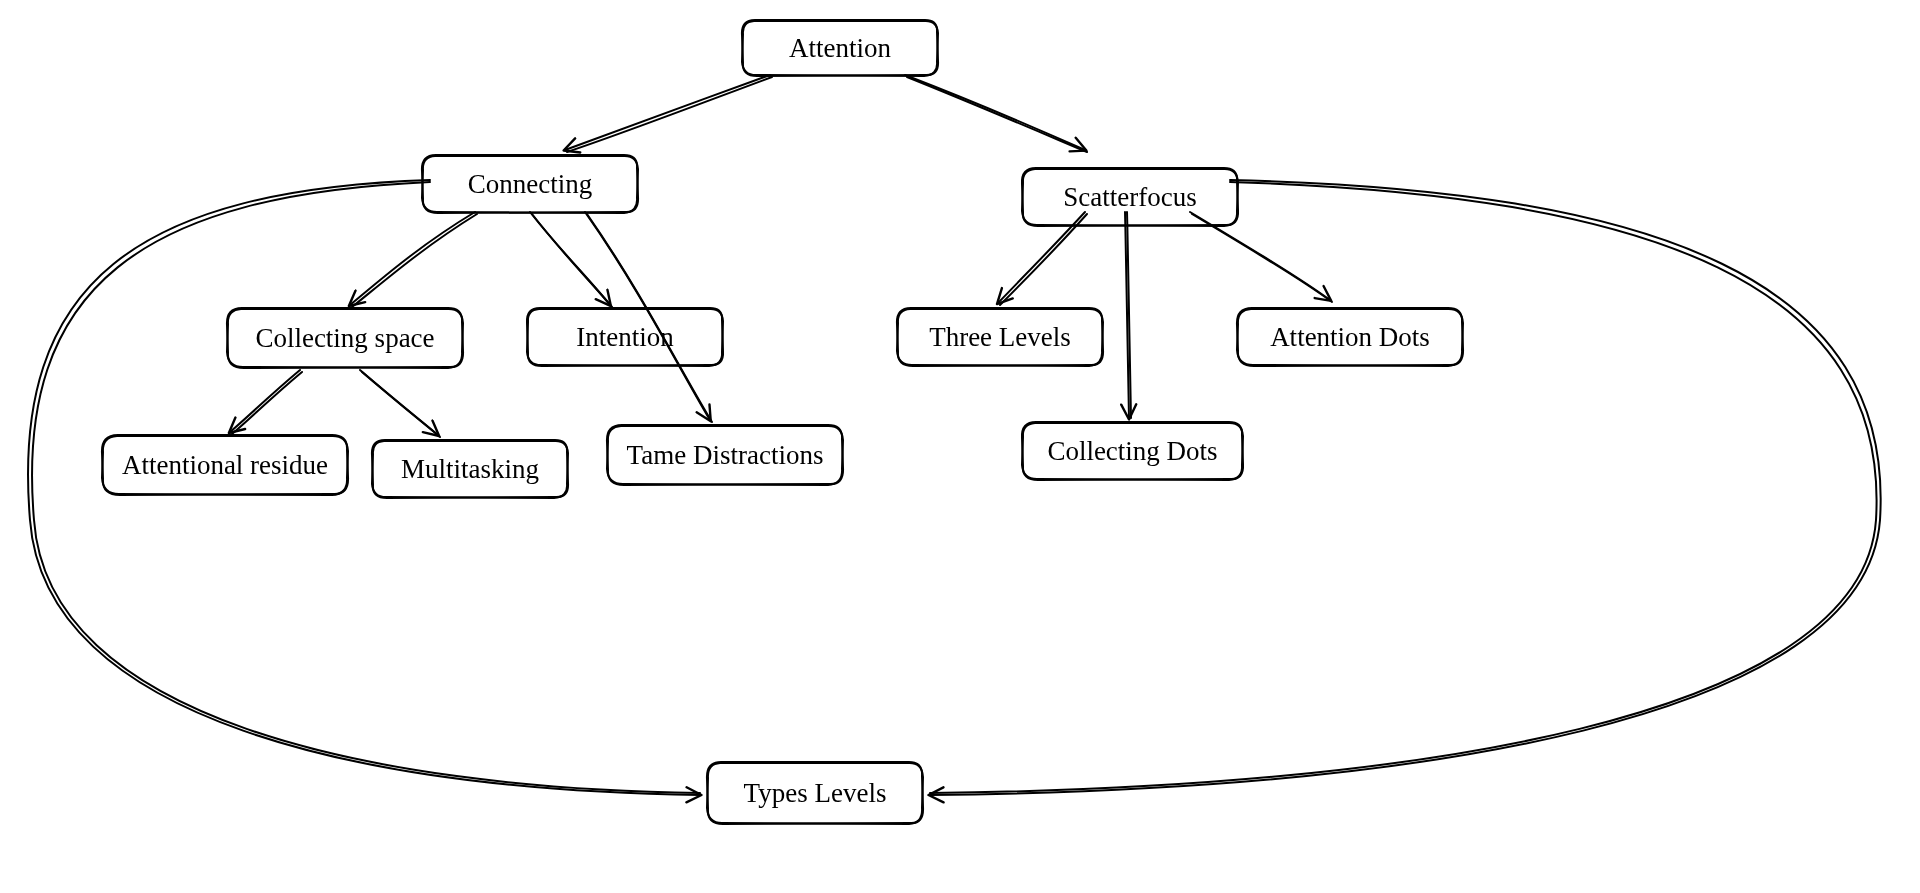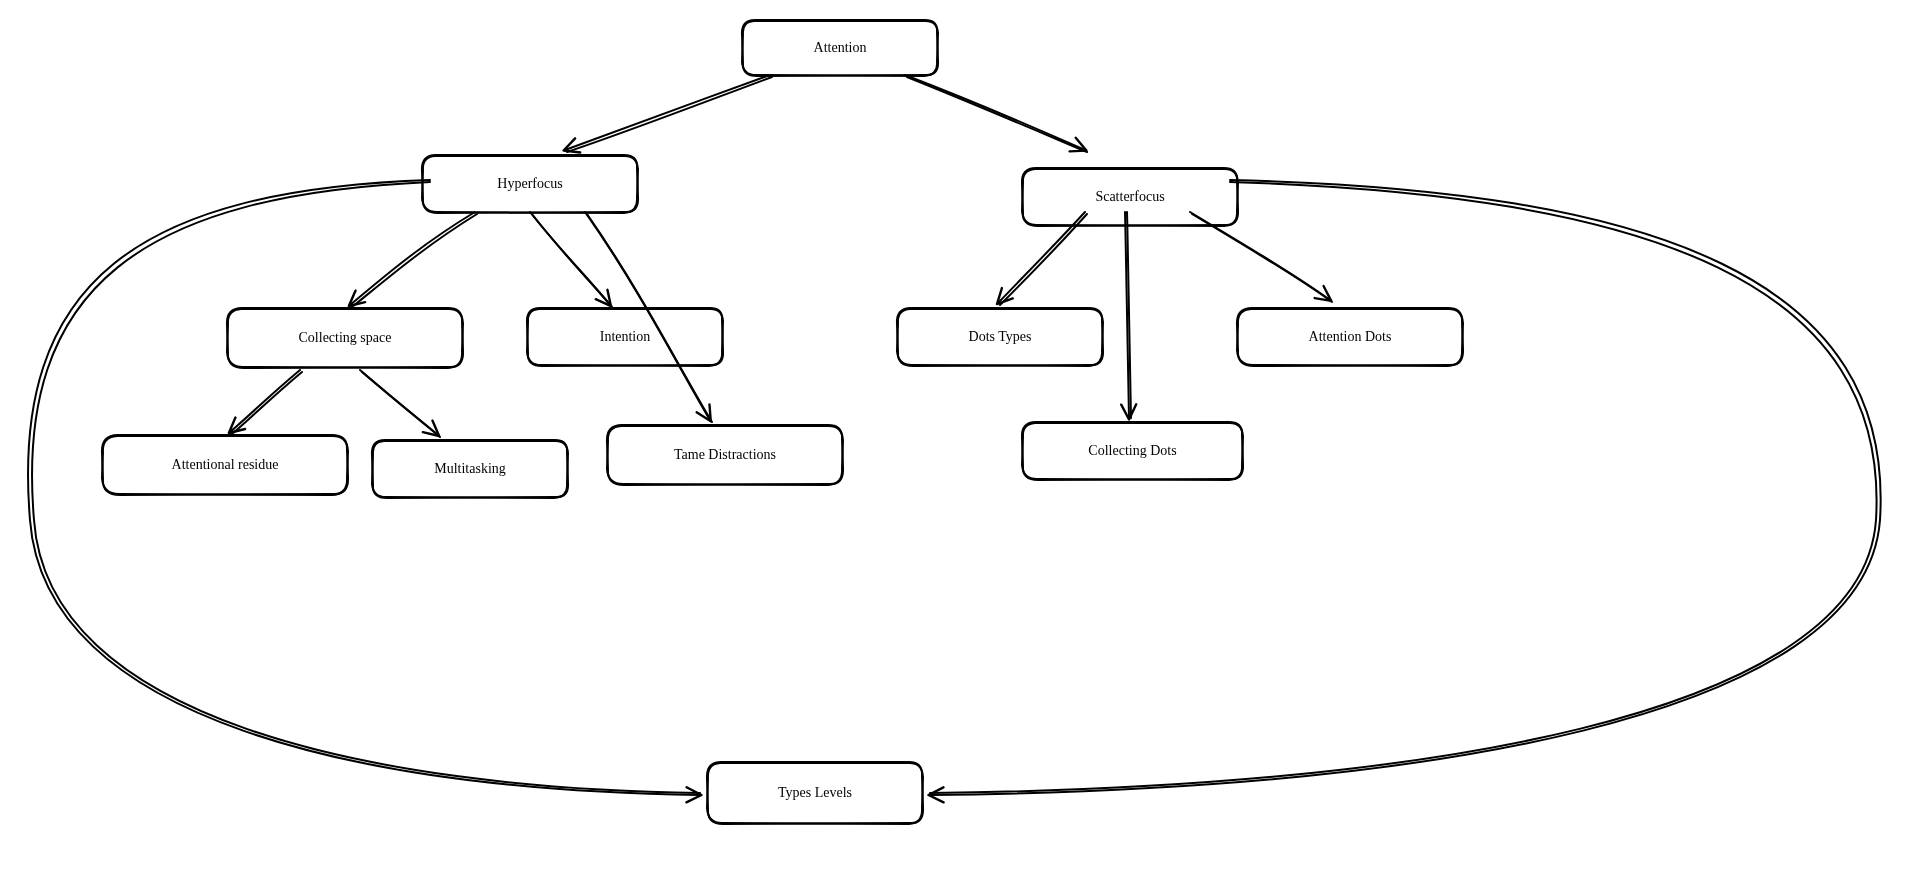--- a/index.html
+++ b/index.html
@@ -1,20 +1,20 @@
 <!DOCTYPE html>
 <html><head>
   <meta charset="utf-8">
   <style>
     * { margin:0; padding:0; box-sizing:border-box; }
     body { background:#fff; width:1920px; height:893px; position:relative; overflow:hidden;
            font-family:"Comic Sans MS","Segoe Script","Bradley Hand",cursive; }
     svg.canvas { position:absolute; top:0; left:0; width:1920px; height:893px; }
     .node { position:absolute; display:flex; align-items:center; justify-content:center;
-            text-align:center; font-size:14px; color:#000; padding:8px 18px; }
+            text-align:center; font-size:27px; color:#000; padding:8px 18px; }
     .node svg.bgpath { position:absolute; top:0; left:0; width:100%; height:100%;
                        z-index:-1; overflow:visible; }
   </style>
 </head>
 <body>
 
 <svg class="canvas">
   <defs>
     <marker id="arrow" viewBox="0 0 12 12" refX="10" refY="6" markerWidth="9" markerHeight="9" orient="auto-start-reverse">
       <path d="M1 1 L11 6 L1 11" fill="none" stroke="#000" stroke-width="1.6" stroke-linecap="round" stroke-linejoin="round"></path>
@@ -70,21 +70,21 @@
   <span>Attention</span>
 </div>
 
 <div class="node" style="left:420px; top:153px; width:220px; height:62px;">
   <svg class="bgpath">
       <g fill="#fff" stroke="#000" stroke-width="2">
     <path d="M15 3 Q2 4 3 17 L2 45 Q3 59 17 59 L204 60 Q218 59 217 45 L218 16 Q217 2 203 3 Z"></path>
     <path d="M16 2 Q1 2 2 18 L3 46 Q2 60 18 60 L205 59 Q219 60 218 44 L217 15 Q218 1 202 2 Z" fill="none"></path>
   </g>
     </svg>
-  <span>Hyperfocus</span>
+  <span>Connecting</span>
 </div>
 
 <div class="node" style="left:1020px; top:166px; width:220px; height:62px;">
   <svg class="bgpath">
       <g fill="#fff" stroke="#000" stroke-width="2">
     <path d="M15 3 Q2 4 3 17 L2 45 Q3 59 17 59 L204 60 Q218 59 217 45 L218 16 Q217 2 203 3 Z"></path>
     <path d="M16 2 Q1 2 2 18 L3 46 Q2 60 18 60 L205 59 Q219 60 218 44 L217 15 Q218 1 202 2 Z" fill="none"></path>
   </g>
     </svg>
   <span>Scatterfocus</span>
@@ -110,21 +110,21 @@
   <span>Intention</span>
 </div>
 
 <div class="node" style="left:895px; top:306px; width:210px; height:62px;">
   <svg class="bgpath">
       <g fill="#fff" stroke="#000" stroke-width="2">
     <path d="M15 3 Q2 4 3 17 L2 45 Q3 59 17 59 L194 60 Q208 59 207 45 L208 16 Q207 2 193 3 Z"></path>
     <path d="M16 2 Q1 2 2 18 L3 46 Q2 60 18 60 L195 59 Q209 60 208 44 L207 15 Q208 1 192 2 Z" fill="none"></path>
   </g>
     </svg>
-  <span>Dots Types</span>
+  <span>Three Levels</span>
 </div>
 
 <div class="node" style="left:1235px; top:306px; width:230px; height:62px;">
   <svg class="bgpath">
       <g fill="#fff" stroke="#000" stroke-width="2">
     <path d="M16 3 Q2 4 3 18 L2 44 Q3 59 18 59 L213 60 Q228 59 227 44 L228 17 Q227 2 212 3 Z"></path>
     <path d="M17 2 Q1 2 2 19 L3 45 Q2 60 19 60 L214 59 Q229 60 228 43 L227 16 Q228 1 211 2 Z" fill="none"></path>
   </g>
     </svg>
   <span>Attention Dots</span>

